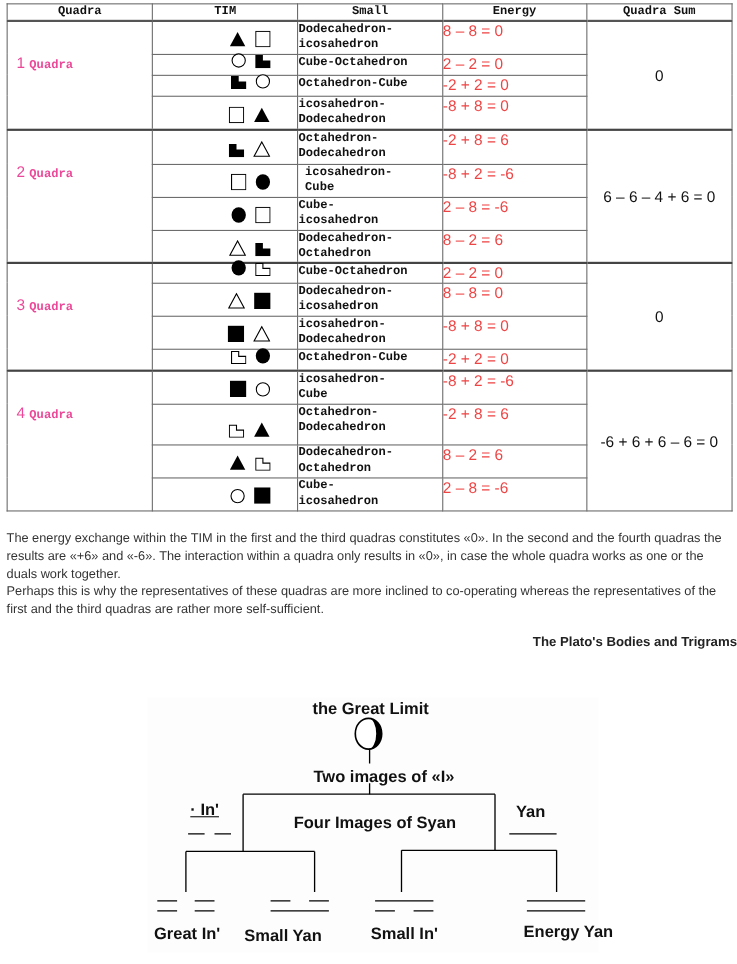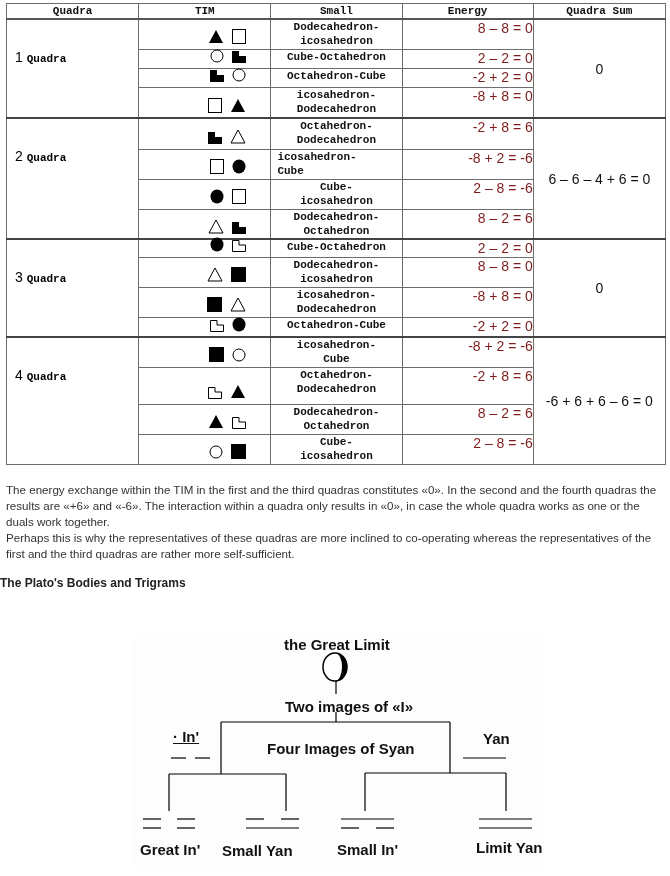--- a/index.html
+++ b/index.html
@@ -1,33 +1,33 @@
 <!DOCTYPE html>
 <html><head>
 <meta charset="utf-8">
 <style>
   html, body { margin:0; padding:0; background:#ffffff; }
   body { width:670px; height:876px; position:relative; overflow:hidden; font-family:"Liberation Sans", sans-serif; color:#222; }
   table.quadras { position:absolute; left:6px; top:3px; border-collapse:collapse; width:660px; table-layout:fixed; }
   table.quadras td, table.quadras th { border:1px solid #6d6d6d; padding:0; vertical-align:top; }
   table.quadras th { font-family:"Liberation Mono", monospace; font-weight:bold; font-size:11px; height:14px; line-height:14px; text-align:center; border-bottom:2px solid #555; color:#111; }
   col.c1 { width:132px; } col.c2 { width:132px; } col.c3 { width:131px; } col.c4 { width:131px; } col.c5 { width:132px; }
-  .qname { vertical-align:top !important; padding:29px 0 0 8px !important; font-size:14px; color:#000000;margin-left:24px; }
+  .qname { vertical-align:top !important; padding:29px 0 0 8px !important; font-size:14px; color:#ec4899;margin-left:24px; }
   .qname .num { font-family:"Liberation Sans", sans-serif; font-size:14px; }
   .qname .lbl { font-family:"Liberation Mono", monospace; font-weight:bold; font-size:11px; }
   tr.qstart td { border-top:2px solid #444; }
   .tim { text-align:right; padding-right:24px !important; white-space:nowrap; }
   .tim .shp { display:inline-block; vertical-align:bottom; margin-left:3px; }
-  .bodies { font-family:"Liberation Mono", monospace; font-weight:bold; font-size:11px; line-height:14px; text-align:center; color:#111; }
+  .bodies { font-family:"Liberation Mono", monospace; font-weight:bold; font-size:11px; line-height:14px; color:#111; }
   .bodies.left { text-align:left; padding-left:6px !important; }
-  .energy { text-align:right; font-size:14px; line-height:16px; color:#7f1d1d; }
+  .energy { text-align:left; font-size:14px; line-height:16px; color:#ef4444; }
   .sum { text-align:center; vertical-align:middle !important; font-size:14px; line-height:18px; color:#111; }
   .shapebox { display:flex; justify-content:flex-end; align-items:flex-end; gap:5px; height:100%; }
   p.text { position:absolute; left:6px; width:660px; margin:0; font-size:11.6px; line-height:16px; color:#333; }
-  h3.diagtitle { position:absolute; left:0; width:670px; top:576px; margin:0; font-size:12px; font-weight:bold; text-align:left; color:#222; }
+  h3.diagtitle { position:absolute; left:0; width:670px; top:576px; margin:0; font-size:12px; font-weight:bold; text-align:right; color:#222; }
   .diagram { position:absolute; left:134px; top:634px; width:410px; height:232px; background:#fdfdfd; }
   .diagram .lab { position:absolute; font-weight:bold; font-size:15px; color:#111; white-space:nowrap; }
 </style>
 </head>
 <body>
 
 <table class="quadras">
   <colgroup>
       <col class="c1">
       <col class="c2">
@@ -380,19 +380,19 @@
     </g>
 
     <g>
       <line x1="345" y1="185" x2="398" y2="185" stroke="#000" stroke-width="1.2"></line>
       <line x1="345" y1="194" x2="398" y2="194" stroke="#000" stroke-width="1.2"></line>
     </g>
   </svg>
   <span class="lab" style="left:150px;top:2px;">the Great Limit</span>
   <span class="lab" style="left:151px;top:64px;">Two images of «I»</span>
   <span class="lab" style="left:39px;top:94px;text-decoration:underline;">· In'</span>
-  <span class="lab" style="left:349px;top:96px;">Yan</span>
+  <span class="lab" style="left:335px;top:96px;">Yan</span>
   <span class="lab" style="left:133px;top:106px;">Four Images of Syan</span>
   <span class="lab" style="left:6px;top:207px;">Great In'</span>
   <span class="lab" style="left:88px;top:208px;">Small Yan</span>
   <span class="lab" style="left:203px;top:207px;">Small In'</span>
-  <span class="lab" style="left:342px;top:205px;">Limit Yan</span>
+  <span class="lab" style="left:342px;top:205px;">Energy Yan</span>
 </div>
 
 </body></html>

